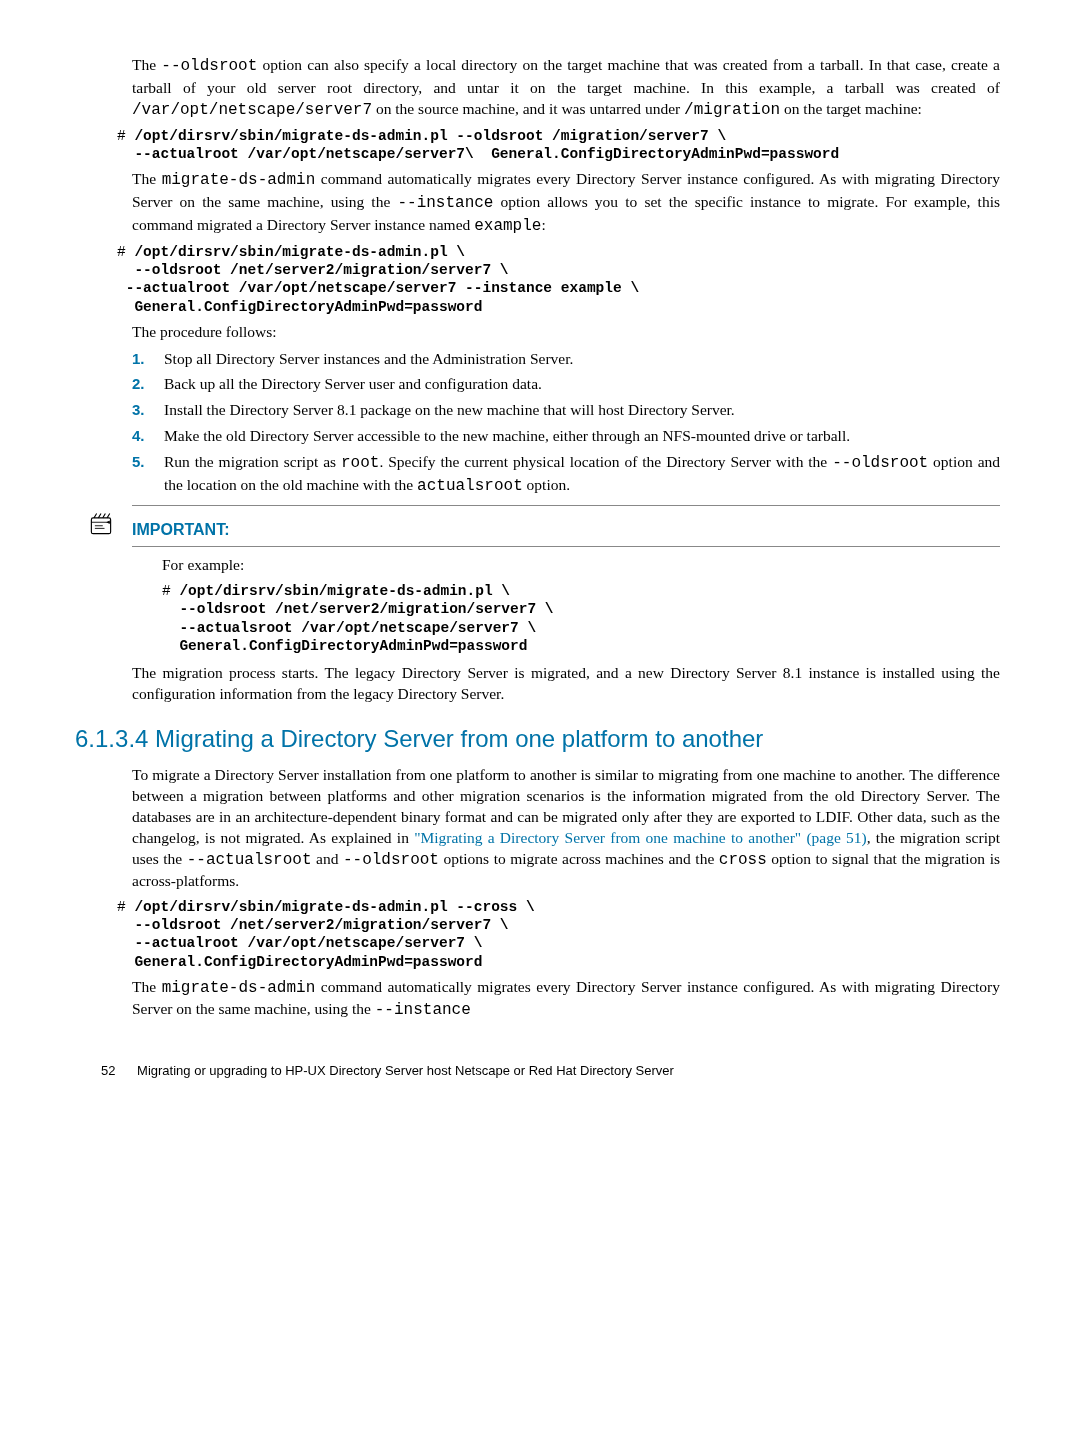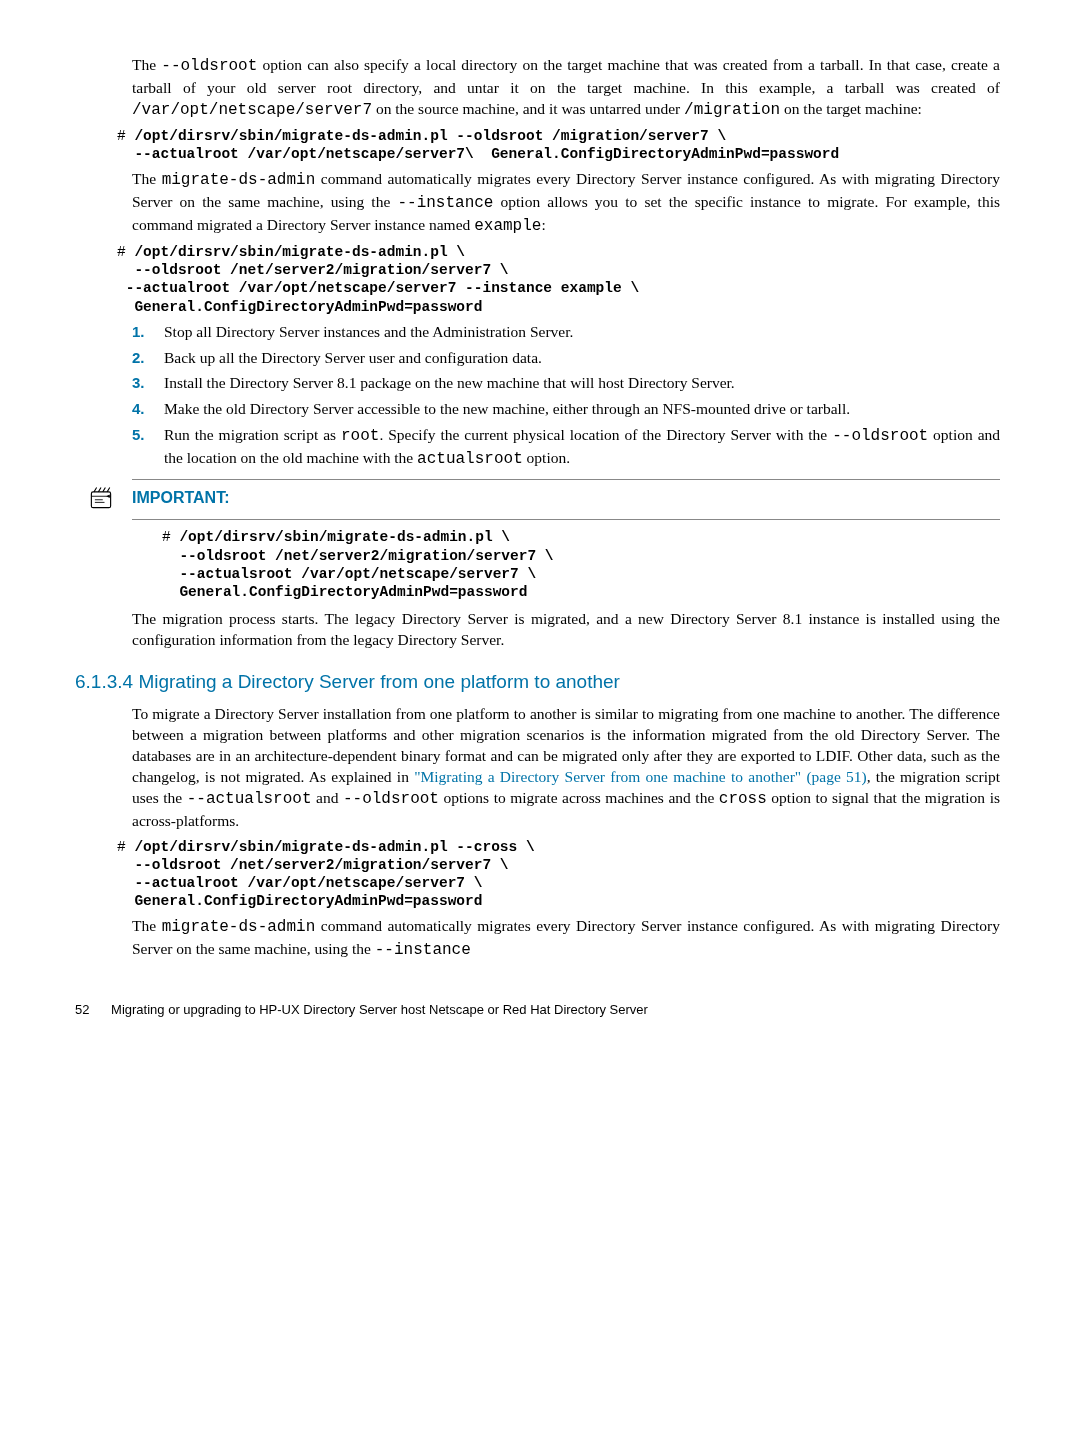--- a/index.html
+++ b/index.html
@@ -29,48 +29,48 @@
     ol.steps li .num {
       color: #0073a8;
       font-weight: bold;
       min-width: 32px;
       font-family: Arial, sans-serif;
       font-size: 15px;
     }
     ol.steps li .txt { flex: 1; text-align: justify; }
     .important-block { margin: 8px 0 8px -45px; }
     .important-hr { border: none; border-top: 1px solid #888; margin: 2px 0 2px 45px; }
-    .important-row { display: flex; align-items: center; }
+    .important-row { display: flex; align-items: flex-end; }
     .important-icon-col { width: 45px; padding-top: 2px; }
     .important-icon {
       width: 28px; height: 28px; display: inline-block;
     }
     .important-heading {
       color: #0073a8;
       font-family: Arial, sans-serif;
       font-weight: bold;
       font-size: 16px;
       margin-bottom: 4px;
     }
     .important-text { flex: 1; }
     .indented-example { margin-left: 30px; }
     h3.section-heading {
       color: #0073a8;
       font-family: Arial, sans-serif;
       font-weight: normal;
-      font-size: 19px;
+      font-size: 24px;
       margin: 18px 0 10px -57px;
     }
     a.xref { color: #0073a8; text-decoration: none; }
     .footer {
       margin-top: 40px;
       font-size: 13px;
       font-family: Arial, sans-serif;
     }
-    .footer .pg { display: inline-block; margin-right: 18px; }
+    .footer .pg { display: inline-block; margin-right: 18px; margin-left: 26px; }
   </style>
 </head>
 <body>
 
 <div class="content-body">
 
   <p class="body">
     <span>The </span><code>--oldsroot</code><span> option can also specify a local directory on the target machine that was created from a tarball. In that case, create a tarball of your old server root directory, and untar it on the target machine. In this example, a tarball was created of </span><code>/var/opt/netscape/server7</code><span> on the source machine, and it was untarred under </span><code>/migration</code><span> on the target machine:</span>
   </p>
 
@@ -79,20 +79,21 @@
 
   <p class="body">
     <span>The </span><code>migrate-ds-admin</code><span> command automatically migrates every Directory Server instance configured. As with migrating Directory Server on the same machine, using the </span><code>--instance</code><span> option allows you to set the specific instance to migrate. For example, this command migrated a Directory Server instance named </span><code>example</code><span>:</span>
   </p>
 
   <pre class="code-block"><span class="prompt"># </span><span>/opt/dirsrv/sbin/migrate-ds-admin.pl \
   --oldsroot /net/server2/migration/server7 \
  --actualroot /var/opt/netscape/server7 --instance example \
   General.ConfigDirectoryAdminPwd=password</span></pre>
 
+  <p class="body">The procedure follows:</p>
 
   <ol class="steps">
     <li>
       <span class="num">1.</span>
       <span class="txt">Stop all Directory Server instances and the Administration Server.</span>
     </li>
     <li>
       <span class="num">2.</span>
       <span class="txt">Back up all the Directory Server user and configuration data.</span>
     </li>
@@ -128,20 +129,21 @@
         </span>
       </div>
       <div class="important-text">
         <div class="important-heading">IMPORTANT:</div>
       </div>
     </div>
     <hr class="important-hr">
   </div>
 
   <div class="indented-example">
+    <p class="body">For example:</p>
     <pre class="code-block" style="margin-left:0"><span class="prompt"># </span><span>/opt/dirsrv/sbin/migrate-ds-admin.pl \
   --oldsroot /net/server2/migration/server7 \
   --actualsroot /var/opt/netscape/server7 \
   General.ConfigDirectoryAdminPwd=password</span></pre>
   </div>
 
   <p class="body" style="margin-top:8px">The migration process starts. The legacy Directory Server is migrated, and a new Directory Server 8.1 instance is installed using the configuration information from the legacy Directory Server.</p>
 
   <h3 class="section-heading">6.1.3.4 Migrating a Directory Server from one platform to another</h3>
 

